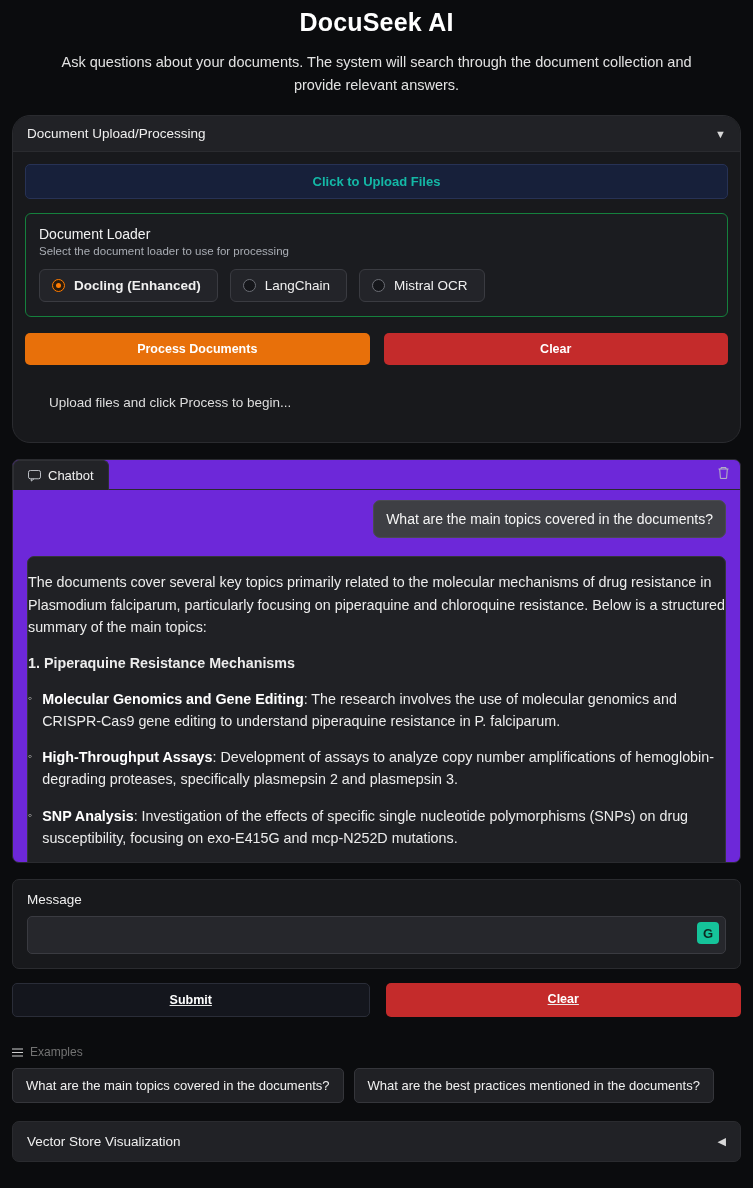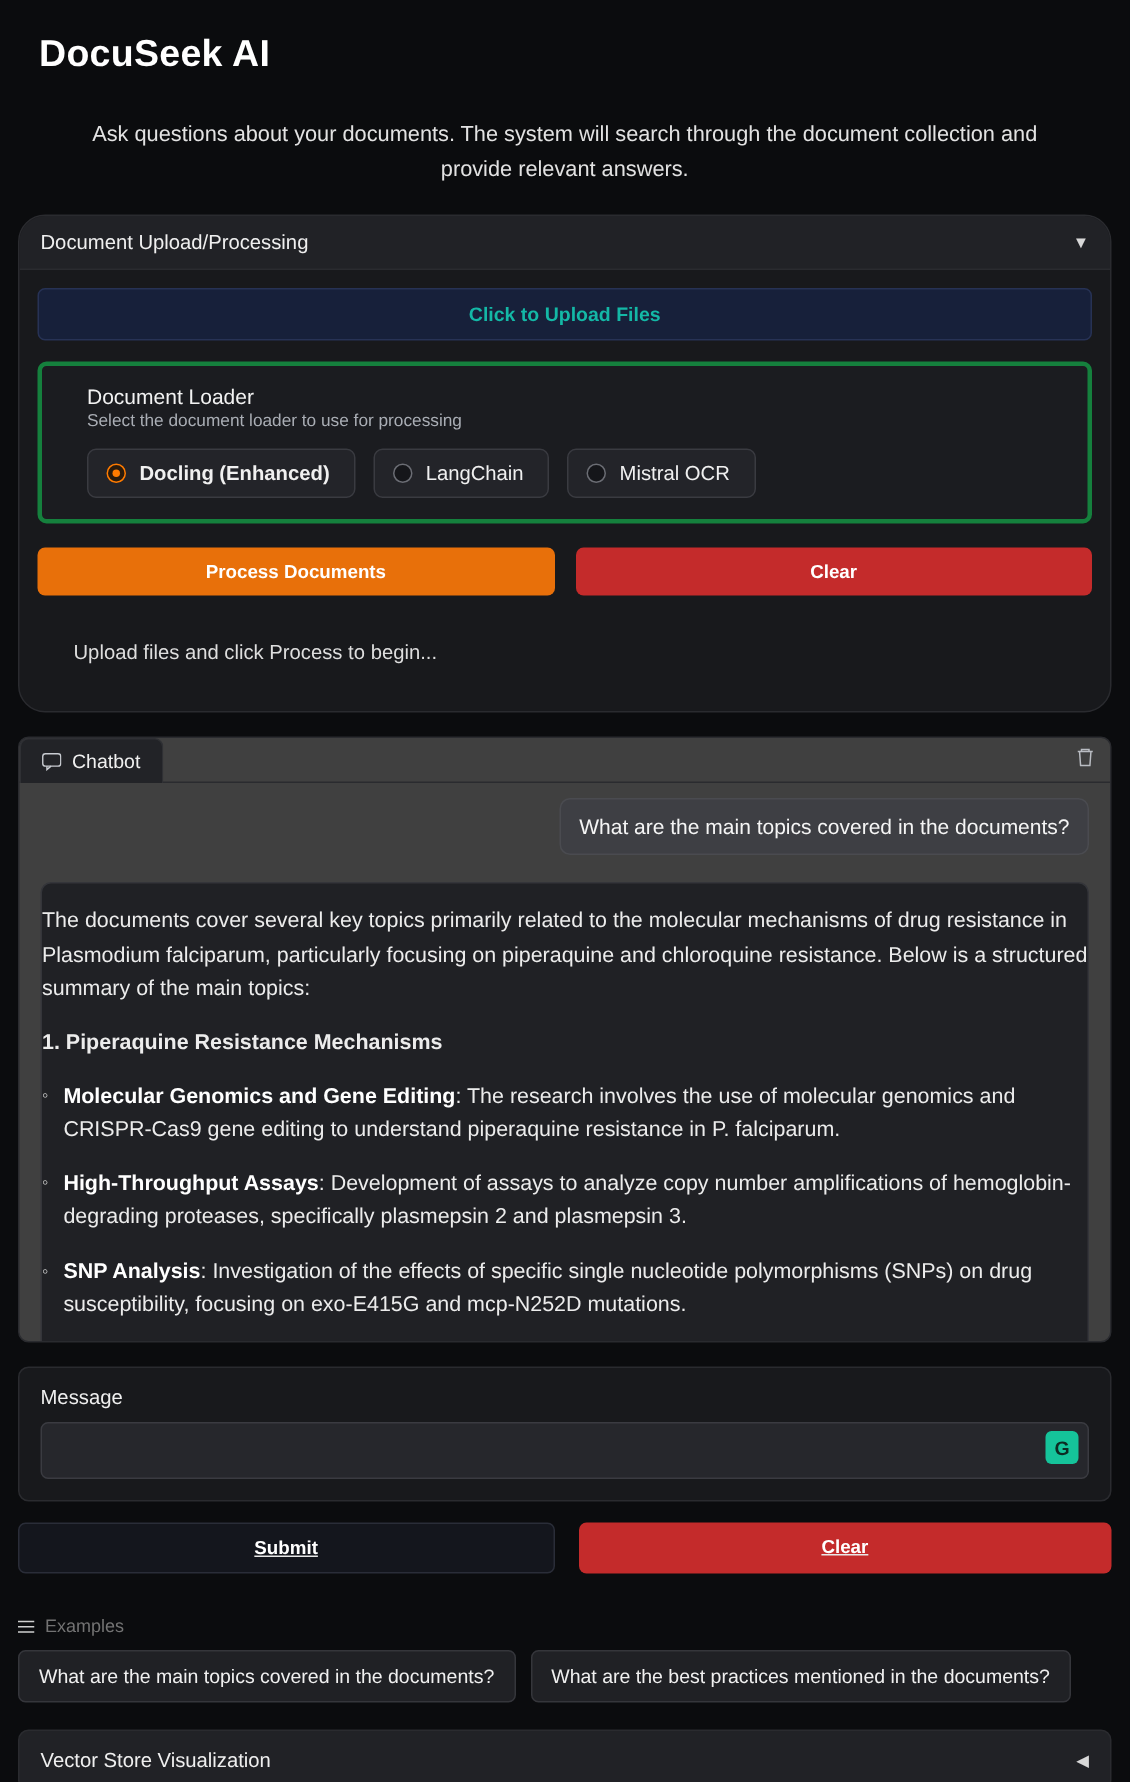--- a/index.html
+++ b/index.html
@@ -14,25 +14,25 @@
     width: 753px;
     min-height: 1188px;
     position: relative;
   }
   .page {
     width: 753px;
     padding: 0 12px 12px 12px;
   }
   
   .app-title {
-    text-align: left;
+    text-align: center;
     font-size: 25px;
     font-weight: bold;
     color: #ffffff;
-    margin: 14px;
+    margin: 0;
     padding: 8px 0 14px 0;
     letter-spacing: .2px;
   }
   .app-subtitle {
     text-align: center;
     font-size: 14.5px;
     line-height: 1.6;
     color: #e2e2e2;
     max-width: 680px;
     margin: 0 auto 18px auto;
@@ -68,24 +68,24 @@
     color: #14b8a6;
     font-size: 13px;
     font-weight: bold;
     padding: 9px 12px;
     text-align: center;
     cursor: pointer;
     margin-bottom: 14px;
   }
 
   .radio-group-box {
-    border: 3px solid #15803d;
+    border: 1px solid #15803d;
     border-radius: 6px;
     background: #1b1c20;
-    padding: 12px 13px 14px 30px;
+    padding: 12px 13px 14px 13px;
     margin-bottom: 16px;
   }
   .radio-group-title {
     font-size: 14px;
     color: #f2f2f2;
     margin-bottom: 3px;
   }
   .radio-group-desc {
     font-size: 11.5px;
     color: #a9adb4;
@@ -144,21 +144,21 @@
   .btn-dark    { background: #14161d; border: 1px solid #2a2d38; }
 
   .status-text {
     font-size: 13.5px;
     color: #dedede;
     padding: 8px 0 20px 24px;
   }
 
   
   .chat-panel {
-    background: #404040;
+    background: #6d28d9;
     border: 1px solid #2a2b2f;
     border-radius: 7px;
     margin-bottom: 16px;
     position: relative;
   }
   .chat-tabbar {
     display: flex;
     align-items: center;
     justify-content: space-between;
     border-bottom: 1px solid #2a2b2f;

